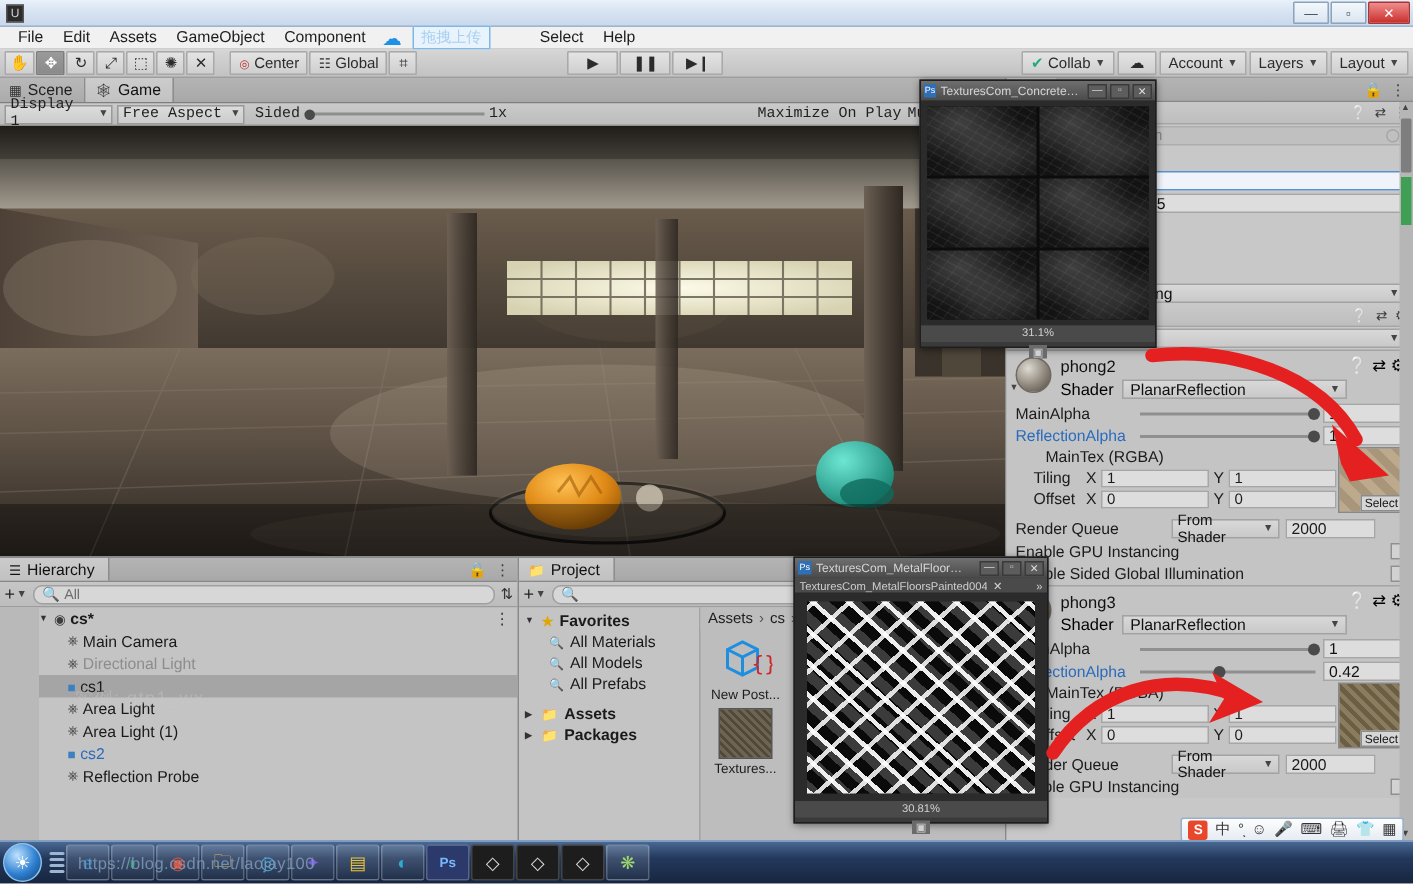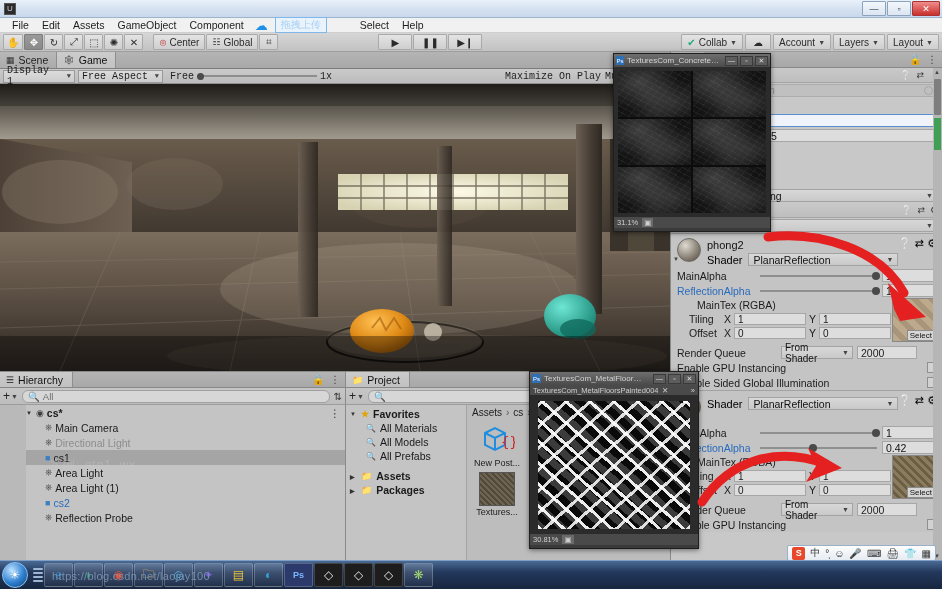--- a/index.html
+++ b/index.html
@@ -243,21 +243,21 @@
   }
   .ps-title .tico{ width:9px;height:9px;background:#2f6fb5;display:flex;align-items:center;justify-content:center;
                    color:#fff;font-size:6px;}
   .ps-ctrls{ margin-left:auto;display:flex;gap:2px;}
   .ps-ctrls span{ width:13px;height:10px;background:#5d5d5d;border:1px solid #3a3a3a;
      display:flex;align-items:center;justify-content:center;font-size:7px;color:#ddd;}
   .ps-subtab{ height:11px;background:#4a4a4a;display:flex;align-items:center;padding:0 3px;
      font-size:7.5px;color:#cfcfcf;gap:4px;border-bottom:1px solid #2a2a2a;}
   .ps-canvas{ background:#2b2b2b; padding:4px; }
   .ps-status{ height:11px;background:#4a4a4a;display:flex;align-items:center;padding:0 3px;gap:4px;
-     font-size:7.5px;color:#d0d0d0;}
+     font-size:7.5px;color:#d0d0d0;flex-direction:column;}
 
   
   .concrete{
     width:100%;height:100%;
     display:grid; grid-template-columns:1fr 1fr; grid-template-rows:1fr 1fr 1fr; gap:2px;
     background:#0c0c0c;
   }
   .concrete i{
     display:block;
     background:
@@ -404,21 +404,21 @@
       <div class="gametoolbar">
         <div class="gdrop" style="width:72px">
           <span>Display 1</span>
           <span class="caret" style="margin-left:auto">▼</span>
         </div>
         <div class="gdrop" style="width:85px">
           <span>Free Aspect</span>
           <span class="caret" style="margin-left:auto">▼</span>
         </div>
         <div class="scalewrap">
-          <span>Free</span>
+          <span>Sided</span>
           <div class="slider-track">
             <div class="slider-knob"></div>
           </div>
           <span>1x</span>
         </div>
         <div class="gtb-right">
           <span>Maximize On Play</span>
           <span>Mute Audio</span>
         </div>
       </div>
@@ -832,20 +832,21 @@
             <span>Double Sided Global Illumination</span>
             <span class="cr-box"></span>
           </div>
         </div>
 
         <div class="matbox">
           <div class="mat-hdr">
             <span class="mat-expand">▼</span>
             <div class="mat-sphere gold"></div>
             <div>
+              <div class="mat-name">phong3</div>
               <div class="mat-shader-row">
                 <span>Shader</span>
                 <div class="dropdown" style="width:150px">
                   <span>PlanarReflection</span>
                   <span class="dc">▼</span>
                 </div>
               </div>
             </div>
             <span class="hr-icons" style="position:absolute;right:5px;top:3px">
               <span>❔</span>

